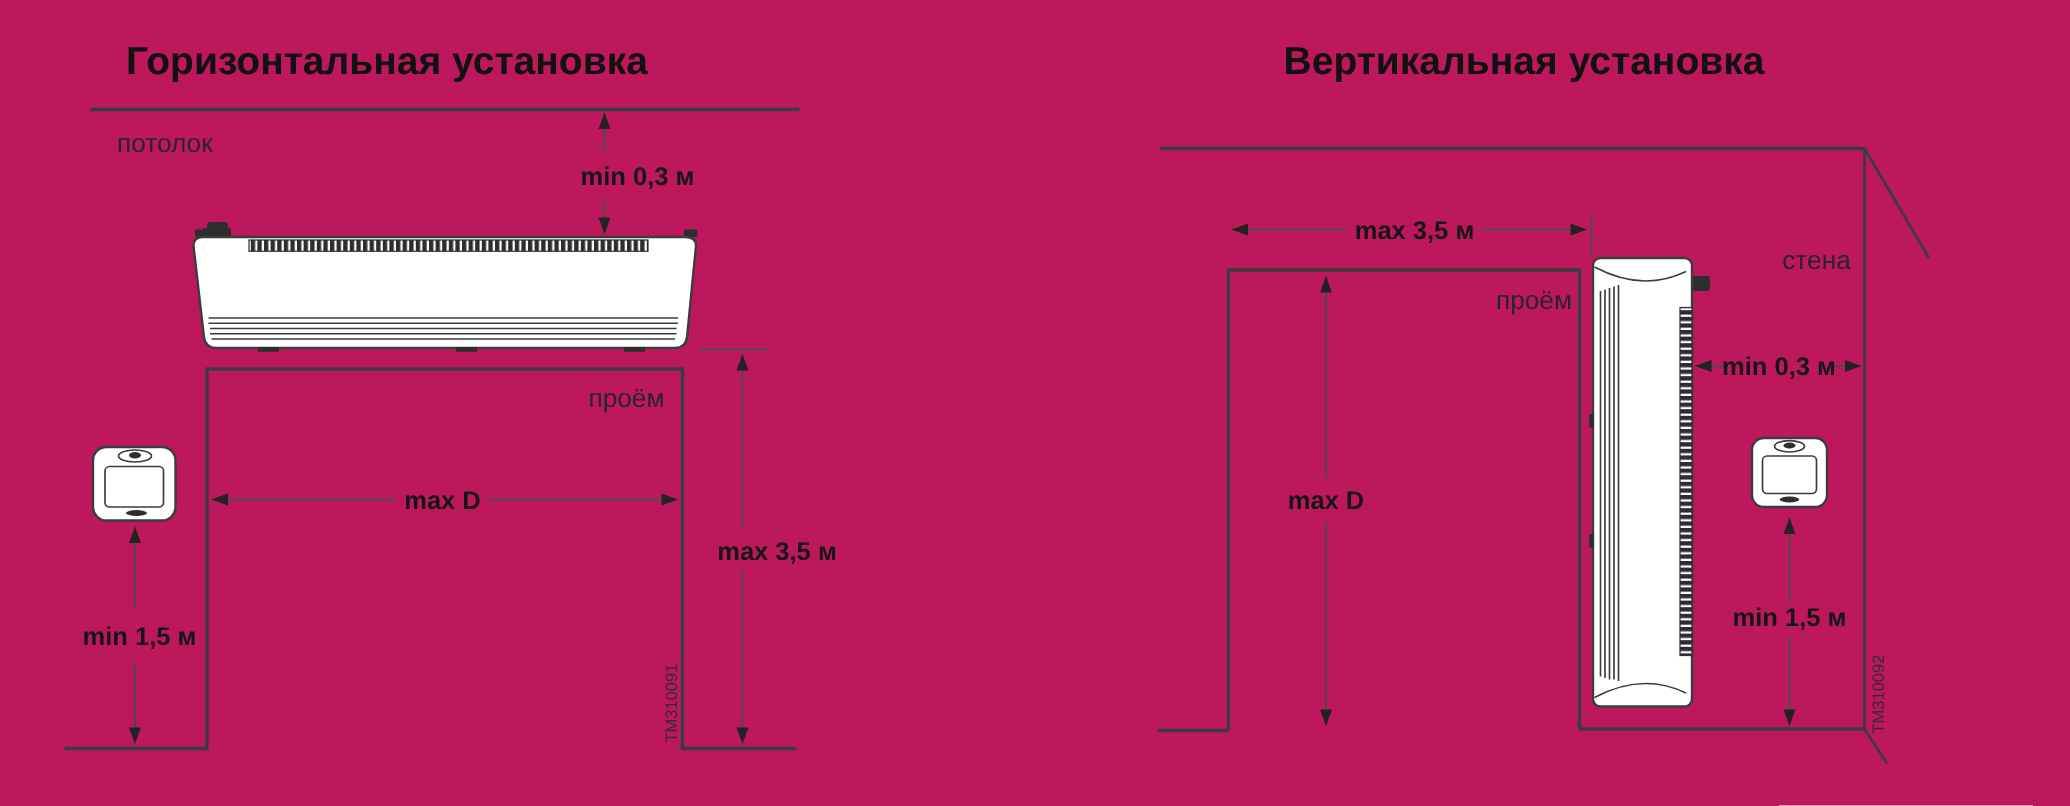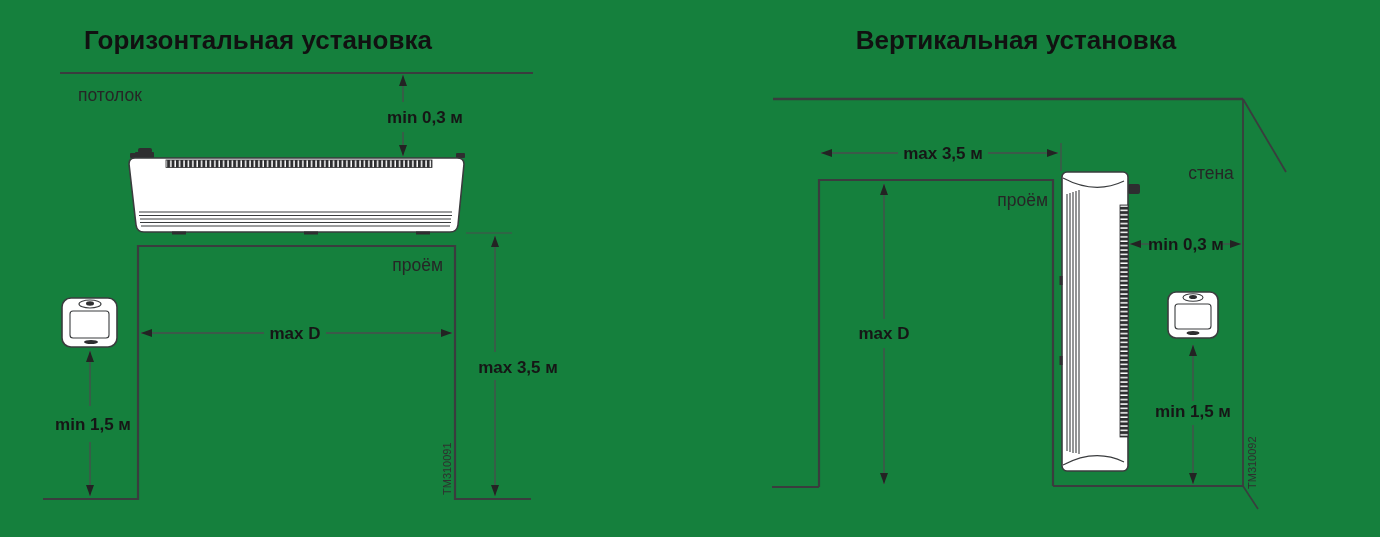--- a/index.html
+++ b/index.html
@@ -1,16 +1,16 @@
 <!DOCTYPE html>
 <html><head>
 <meta charset="utf-8">
 <style>
   html,body{margin:0;padding:0;background:#ffffff;}
-  #stage{position:relative;width:1380px;height:537px;background:#15803d;overflow:hidden;
+  #stage{position:relative;width:1380px;height:537px;background:#be185d;overflow:hidden;
          font-family:"Liberation Sans", sans-serif;}
   svg{display:block;}
   svg text{fill:#1a1a1a;font-family:"Liberation Sans", sans-serif;}
   .ttl{font-size:26px;font-weight:bold;fill:#111111;}
   .lbl{font-size:17.5px;fill:#262626;}
   .dimtxt{font-size:17px;font-weight:bold;fill:#161616;}
   .code{font-size:11px;fill:#2f2f2f;}
   .ln{stroke:#3a3c3e;fill:none;}
   .dim{stroke:#4a4c4e;stroke-width:1.3;fill:none;}
   .thin{stroke:#4a4c4e;stroke-width:1.2;fill:none;}

